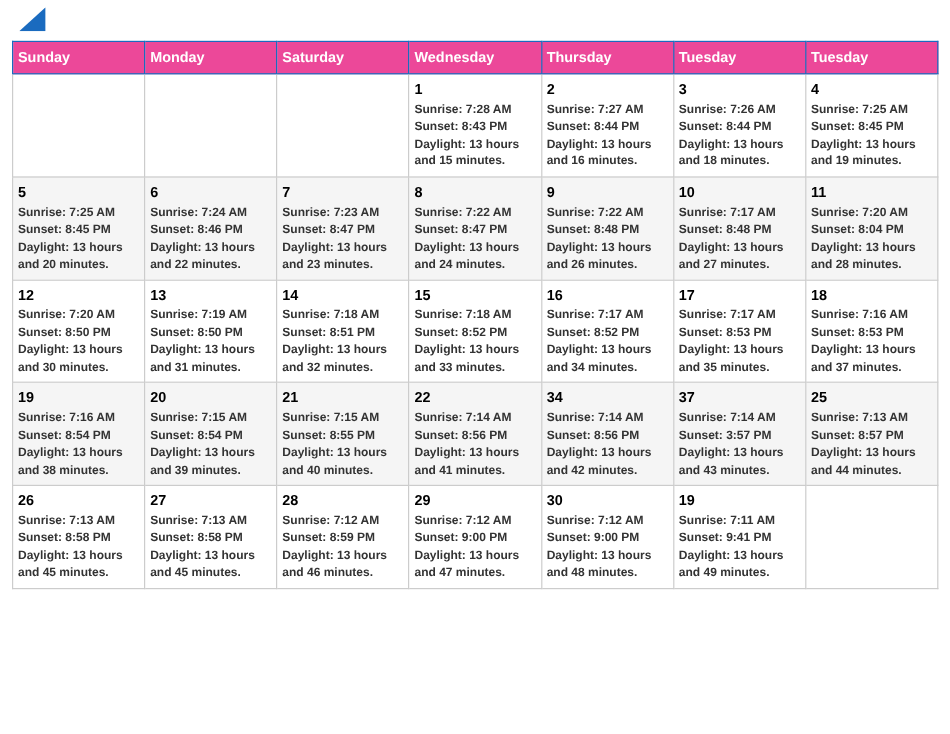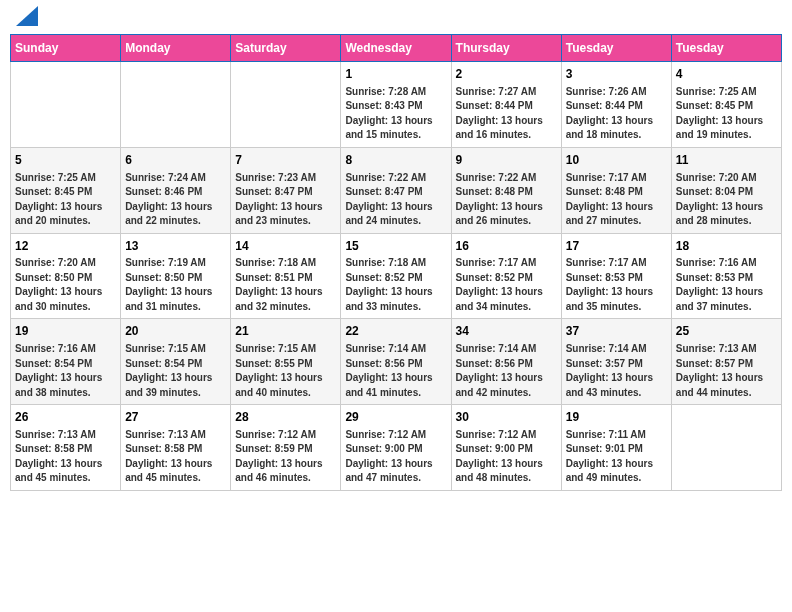--- a/index.html
+++ b/index.html
@@ -306,19 +306,19 @@
         </td>
         <td>
           <span class="day-num">30</span>
           <div class="day-info">Sunrise: 7:12 AM
 Sunset: 9:00 PM
 Daylight: 13 hours and 48 minutes.</div>
         </td>
         <td>
           <span class="day-num">19</span>
           <div class="day-info">Sunrise: 7:11 AM
-Sunset: 9:01 PM
+Sunset: 9:41 PM
 Daylight: 13 hours and 49 minutes.</div>
         </td>
         <td class="empty"></td>
       </tr>
     </tbody>
 </table>
 
 </body></html>

